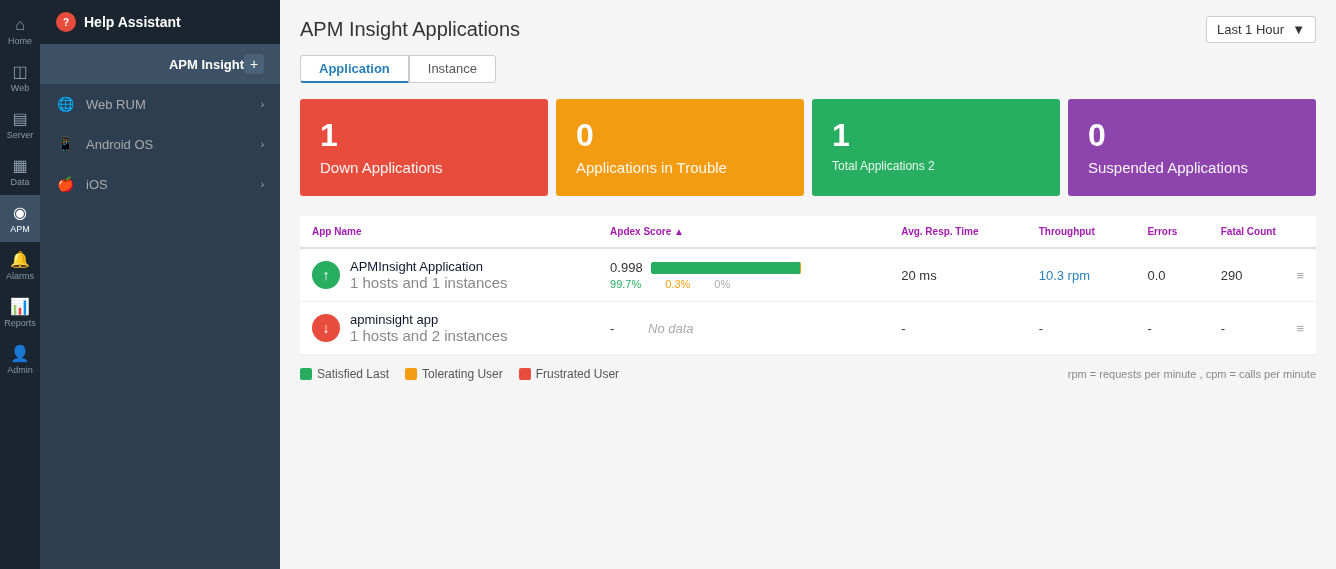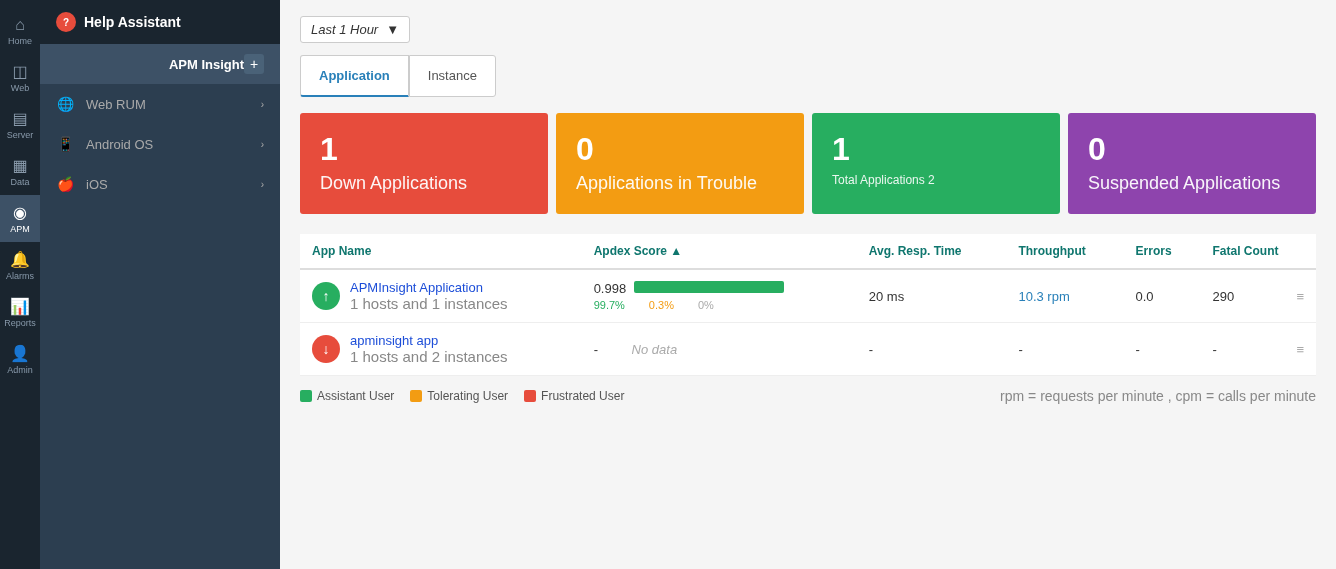--- a/index.html
+++ b/index.html
@@ -91,31 +91,30 @@
       display: flex;
       align-items: center;
       border: 1px solid #ccc;
       background: white;
       padding: 5px 10px;
       border-radius: 3px;
       cursor: pointer;
       gap: 8px;
       font-size: 13px;
       color: #333;
-      font-style: italic;
     }
 
     
     .tabs {
       display: flex;
       padding: 0 20px;
       margin-bottom: 16px;
     }
     .tab {
-      padding: 12px 18px;
+      padding: 5px 18px;
       border: 1px solid #ccc;
       background: white;
       cursor: pointer;
       font-size: 13px;
       color: #555;
     }
     .tab.active {
       background: white;
       border-bottom: 2px solid #2980b9;
       color: #2980b9;
@@ -139,21 +138,21 @@
       border-radius: 3px;
       min-height: 95px;
     }
     .stat-card:last-child { margin-right: 0; }
     .stat-card-number {
       font-size: 32px;
       font-weight: bold;
       line-height: 1;
       margin-bottom: 8px;
     }
-    .stat-card-label { font-size: 18px; opacity: 0.95; }
+    .stat-card-label { font-size: 15px; opacity: 0.95; }
     .stat-card-sublabel { font-size: 12px; opacity: 0.9; margin-top: 4px; }
     .card-red { background: #e74c3c; }
     .card-yellow { background: #f39c12; }
     .card-green { background: #27ae60; }
     .card-purple { background: #8e44ad; }
 
     
     .table-container {
       padding: 0 20px;
     }
@@ -161,43 +160,43 @@
       width: 100%;
       border-collapse: collapse;
       background: white;
     }
     thead tr {
       border-bottom: 2px solid #ddd;
     }
     th {
       text-align: left;
       padding: 10px 12px;
-      font-size: 12px;
-      color: #0f766e;
+      font-size: 10px;
+      color: #a21caf;
       font-weight: bold;
       white-space: nowrap;
     }
     td {
       padding: 10px 12px;
       font-size: 13px;
       color: #333;
       border-bottom: 1px solid #eee;
       vertical-align: middle;
     }
     .app-name-cell { display: flex; align-items: center; gap: 10px; }
     .app-status-icon {
       width: 28px; height: 28px;
       border-radius: 50%;
       display: flex; align-items: center; justify-content: center;
       color: white;
       font-size: 14px;
     }
     .status-up { background: #27ae60; }
     .status-down { background: #e74c3c; }
-    .app-name-link { color: #1d4ed8; text-decoration: none; }
+    .app-name-link { color: #0f172a; text-decoration: none; }
     .app-subtext { font-size: 15px; color: #888; }
     .apdex-bar-container {
       display: flex;
       flex-direction: column;
       gap: 3px;
     }
     .apdex-bar {
       height: 12px;
       display: flex;
       border-radius: 2px;
@@ -230,21 +229,21 @@
     .legend-item { display: flex; align-items: center; gap: 5px; }
     .legend-dot {
       width: 12px; height: 12px;
       border-radius: 2px;
     }
     .legend-green { background: #27ae60; }
     .legend-yellow { background: #f39c12; }
     .legend-red { background: #e74c3c; }
     .legend-note {
       margin-left: auto;
-      font-size: 14px;
+      font-size: 11px;
       color: #888;
     }
 
     
     .left-icon-nav {
       width: 40px;
       min-width: 40px;
       background: #1a252f;
       display: flex;
       flex-direction: column;
@@ -329,20 +328,21 @@
     <div class="sidebar-item-left">
       <span class="sidebar-icon">🍎</span>
       <span>iOS</span>
     </div>
     <span class="chevron">›</span>
   </div>
 </div>
 
 <div class="main">
   <div class="main-header">
+    <h1 class="main-title">APM Insight Applications</h1>
     <div class="time-dropdown">
       <span>Last 1 Hour</span>
       <span>▼</span>
     </div>
   </div>
 
   <div class="tabs">
     <div class="tab active">
       <span>Application</span>
     </div>
@@ -389,21 +389,21 @@
             <div class="app-name-cell">
               <div class="app-status-icon status-up">↑</div>
               <div>
                 <div><a class="app-name-link" href="#">APMInsight Application</a></div>
                 <div class="app-subtext">1 hosts and 1 instances</div>
               </div>
             </div>
           </td>
           <td>
             <div class="apdex-bar-container">
-              <div style="display:flex; gap:8px;">
+              <div style="display:flex; align-items:center; gap:8px;">
                 <span>0.998</span>
                 <div class="apdex-bar">
                   <div class="apdex-segment-green" style="width:99.7%"></div>
                   <div class="apdex-segment-yellow" style="width:0.3%"></div>
                   <div class="apdex-segment-red" style="width:0%"></div>
                 </div>
               </div>
               <div class="apdex-legend">
                 <span class="apdex-pct-green">99.7%</span>
                 <span class="apdex-pct-yellow">0.3%</span>
@@ -444,21 +444,21 @@
             <span class="menu-dots">≡</span>
           </td>
         </tr>
       </tbody>
     </table>
   </div>
 
   <div class="legend">
     <div class="legend-item">
       <div class="legend-dot legend-green"></div>
-      <span>Assistant User</span>
+      <span>Satisfied Last</span>
     </div>
     <div class="legend-item">
       <div class="legend-dot legend-yellow"></div>
       <span>Tolerating User</span>
     </div>
     <div class="legend-item">
       <div class="legend-dot legend-red"></div>
       <span>Frustrated User</span>
     </div>
     <span class="legend-note">rpm = requests per minute , cpm = calls per minute</span>

